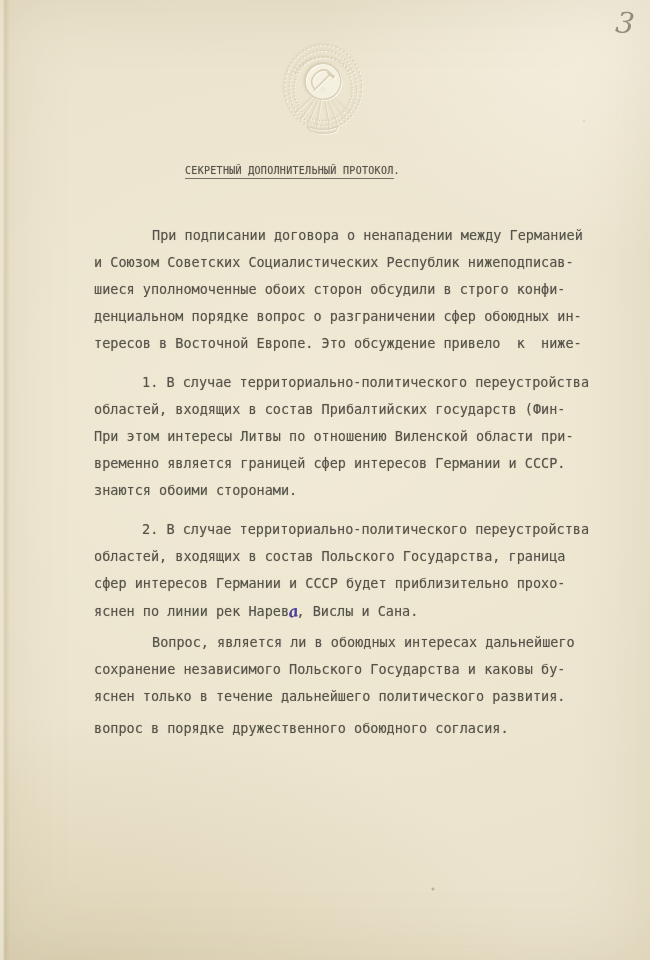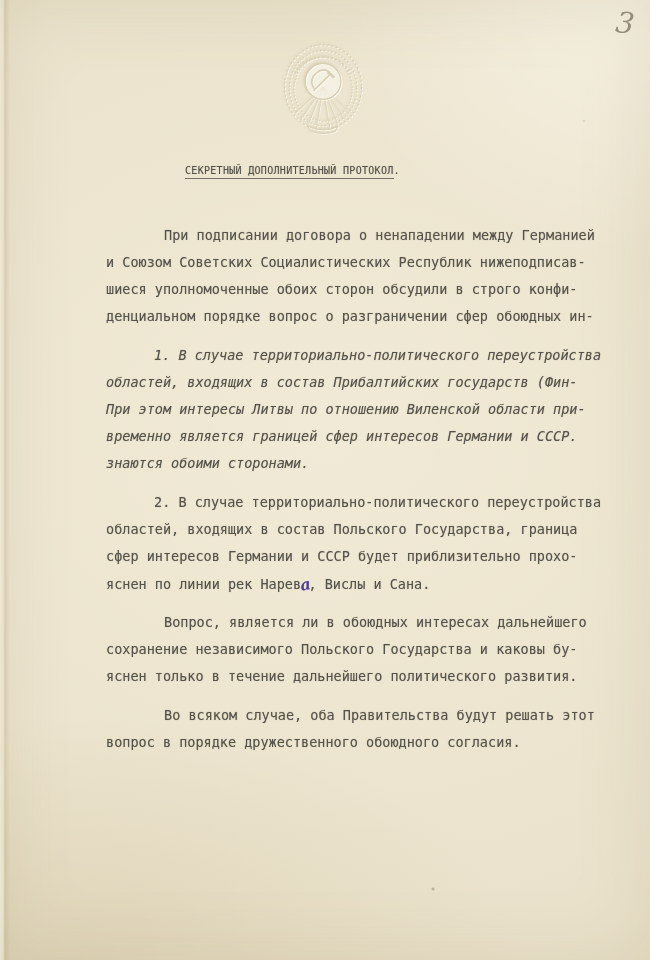--- a/index.html
+++ b/index.html
@@ -45,21 +45,21 @@
   .title .u{
     border-bottom:1.5px solid rgba(86,83,74,.8);
     padding-bottom:2px;
   }
   .doc-body{
     position:absolute;left:94px;top:222px;width:505px;
     font-size:13.5px;line-height:27px;
     color:var(--text,#56534a);
     text-shadow:0 0 1px rgba(86,83,74,.42);
   }
-  .para{margin:12px;}
+  .para{margin:0;}
   .line{white-space:pre;height:27px;}
   .ink{
     color:var(--ink,#4c3e9b);
     font-family:"DejaVu Serif","Liberation Serif",serif;
     font-style:italic;font-weight:bold;font-size:16px;
     display:inline-block;transform:rotate(-10deg) translateY(1px);
     text-shadow:none;
     margin:0 -2px 0 -1px;
   }
 </style>
@@ -95,38 +95,38 @@
   </div>
 
   <div class="title"><span class="u">СЕКРЕТНЫЙ ДОПОЛНИТЕЛЬНЫЙ ПРОТОКОЛ</span><span>.</span></div>
 
   <div class="doc-body" id="doc-body">
       <div class="para" style="margin-top: 0px;">
         <div class="line" style="padding-left: 58px;">При подписании договора о ненападении между Германией</div>
         <div class="line">и Союзом Советских Социалистических Республик нижеподписав-</div>
         <div class="line">шиеся уполномоченные обоих сторон обсудили в строго конфи-</div>
         <div class="line">денциальном порядке вопрос о разграничении сфер обоюдных ин-</div>
+        <div class="line">тересов в Восточной Европе. Это обсуждение привело  к  ниже-</div>
       </div>
-      <div class="para" style="margin-top: 12px; font-style: italic;">
+      <div class="para" style="margin-top: 12px;">
         <div class="line" style="padding-left: 48px;">1. В случае территориально-политического переустройства</div>
         <div class="line">областей, входящих в состав Прибалтийских государств (Фин-</div>
         <div class="line">При этом интересы Литвы по отношению Виленской области при-</div>
         <div class="line">временно является границей сфер интересов Германии и СССР.</div>
         <div class="line">знаются обоими сторонами.</div>
       </div>
       <div class="para" style="margin-top: 12px;">
         <div class="line" style="padding-left: 48px;">2. В случае территориально-политического переустройства</div>
         <div class="line">областей, входящих в состав Польского Государства, граница</div>
         <div class="line">сфер интересов Германии и СССР будет приблизительно прохо-</div>
         <div class="line"><span>яснен по линии рек Нарев</span><span class="ink">а</span><span>, Вислы и Сана.</span></div>
       </div>
       <div class="para" style="margin-top: 5px;">
         <div class="line" style="padding-left: 58px;">Вопрос, является ли в обоюдных интересах дальнейшего</div>
         <div class="line">сохранение независимого Польского Государства и каковы бу-</div>
         <div class="line">яснен только в течение дальнейшего политического развития.</div>
       </div>
       <div class="para" style="margin-top: 5px;">
-        <div class="line" style="padding-left: 58px;">Во всяком случае, оба Правительства будут решать этот</div>
         <div class="line">вопрос в порядке дружественного обоюдного согласия.</div>
       </div>
     </div>
 
 </div>
 
 </body></html>

